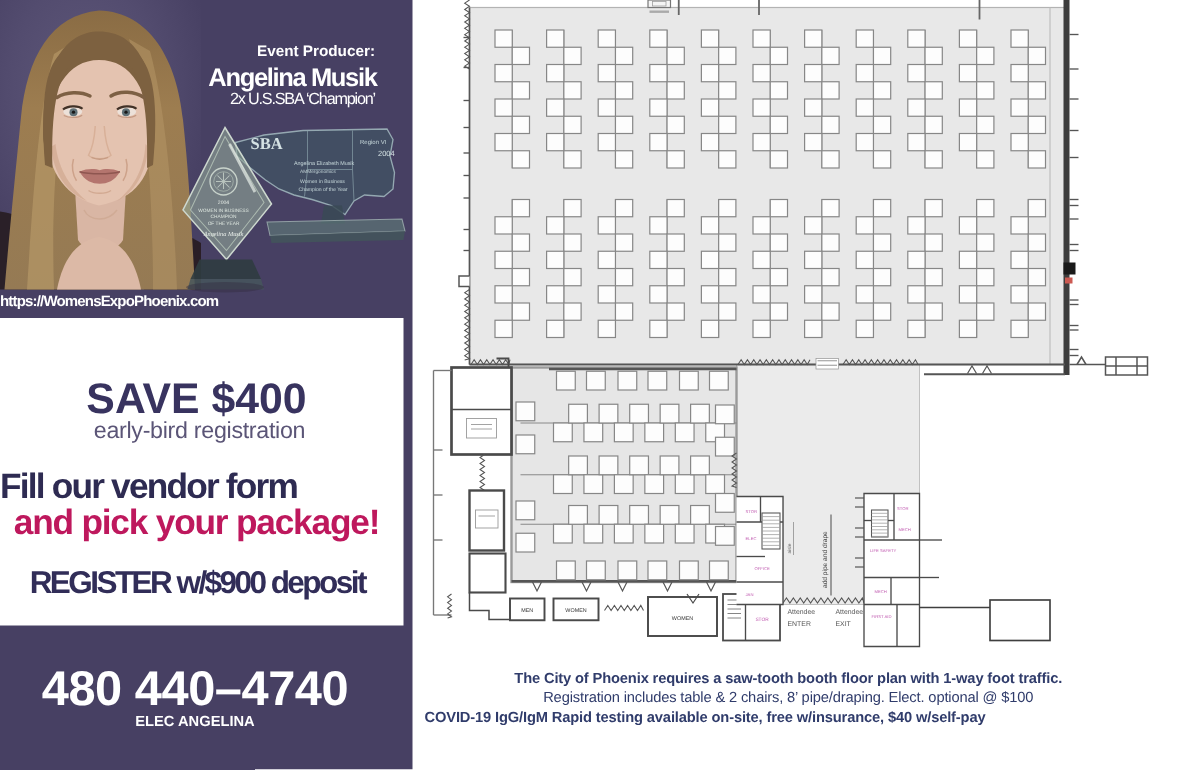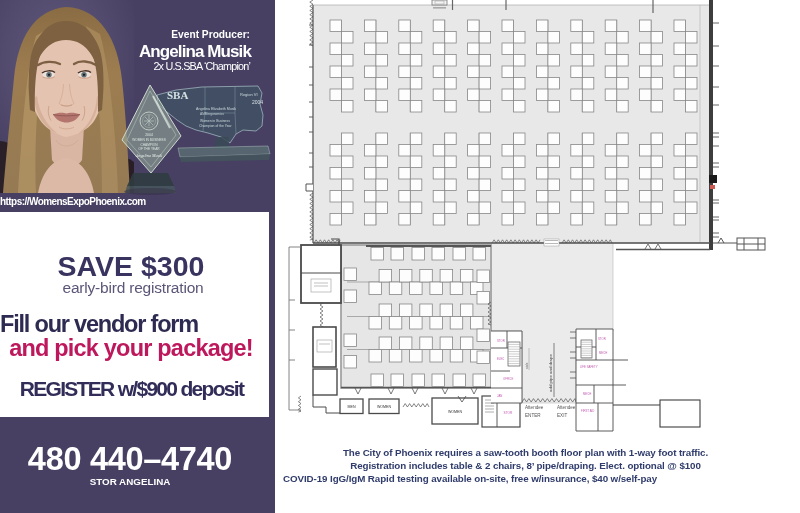--- a/index.html
+++ b/index.html
@@ -135,33 +135,33 @@
 <div class="abs" style="left:0;top:28.5px;width:250px;text-align:right;color:#ffffff;font-weight:bold;font-size:10.2px">Event Producer:</div>
 
 <div class="abs" style="left:0;top:42px;width:251px;text-align:right;color:#ffffff;font-weight:bold;font-size:17px;letter-spacing:-0.9px">Angelina Musik</div>
 
 <div class="abs" style="left:0;top:59.5px;width:250px;text-align:right;color:#ffffff;font-weight:normal;font-size:10.8px;letter-spacing:-0.8px">2x U.S.SBA ‘Champion’</div>
 
 <div class="abs" style="left:0;top:196px;width:260px;text-align:left;color:#ffffff;font-weight:bold;font-size:10px;letter-spacing:-0.55px">https://WomensExpoPhoenix.com</div>
 
 <div class="abs" style="left:0;top:212px;width:269px;height:205px;background:#ffffff"></div>
 
-<div id="save" class="abs" style="left:0;top:250px;width:262px;text-align:center;color:#38335f;font-weight:bold;font-size:28.5px;letter-spacing:0px">SAVE $300</div>
+<div id="save" class="abs" style="left:0;top:250px;width:262px;text-align:center;color:#38335f;font-weight:bold;font-size:28.5px;letter-spacing:0px">SAVE $400</div>
 
 <div id="early" class="abs" style="left:0;top:279px;width:266px;text-align:center;color:#5b5577;font-size:15.5px;letter-spacing:-0.2px">early-bird registration</div>
 
 <div id="fill1" class="abs" style="left:0;top:311px;width:262px;text-align:left;color:#2e2b52;font-weight:bold;font-size:23.5px;letter-spacing:-1.2px">Fill our vendor form</div>
 
 <div id="fill2" class="abs" style="left:0;top:335px;width:262px;text-align:center;color:#be185d;font-weight:bold;font-size:23.5px;letter-spacing:-0.8px">and pick your package!</div>
 
 <div id="reg" class="abs" style="left:0;top:377px;width:263px;text-align:center;color:#312d58;font-weight:bold;font-size:21px;letter-spacing:-1.7px">REGISTER w/$900 deposit</div>
 
 <div id="phone" class="abs" style="left:0;top:441px;width:260px;text-align:center;color:#ffffff;font-weight:bold;font-size:32.5px;letter-spacing:-0.3px">480 440–4740</div>
 
-<div class="abs" style="left:0;top:476px;width:260px;text-align:center;color:#ffffff;font-weight:bold;font-size:9.8px;letter-spacing:0px">STOR ANGELINA</div>
+<div class="abs" style="left:0;top:476px;width:260px;text-align:center;color:#ffffff;font-weight:bold;font-size:9.8px;letter-spacing:0px">ELEC ANGELINA</div>
 <svg style="position:absolute;left:0;top:0" width="800" height="513" viewBox="0 0 800 513" shape-rendering="crispEdges">
 <g shape-rendering="auto">
 
 <rect x="313" y="5" width="397" height="238" fill="#e8e8e8" stroke="#b3b3b3" stroke-width="0.8"></rect>
 
 <path d="M491,243 L613,243 L613,331 L576,331 L576,403 L522,403 L522,331 L491,331 Z" fill="#ebebeb" stroke="#bbb" stroke-width="0.6"></path>
 
 <rect x="341" y="245" width="150" height="143" fill="#e6e6e6" stroke="#9a9a9a" stroke-width="1.6"></rect>
 
 <line x1="452.5" y1="0" x2="452.5" y2="10" stroke="#666" stroke-width="1.2"></line>
@@ -776,15 +776,15 @@
 
 <g fill="none" stroke="#3f3f3f" stroke-width="1.1">
         <rect x="660" y="400" width="40" height="27" fill="#fff"></rect>
         <line x1="613" y1="405" x2="660" y2="405"></line>
       </g>
 </g>
 </svg>
 
 <div class="abs" style="left:283px;top:447px;width:485px;text-align:center;color:#303c6b;font-weight:bold;font-size:9.8px;letter-spacing:-0.1px">The City of Phoenix requires a saw-tooth booth floor plan with 1-way foot traffic.</div>
 
-<div class="abs" style="left:283px;top:460px;width:485px;text-align:center;color:#303c6b;font-weight:bold;font-size:9.8px;letter-spacing:-0.1px">Registration includes table &amp; 2 chairs, 8’ pipe/draping. Elect. optional @ $100</div>
+<div class="abs" style="left:283px;top:460px;width:485px;text-align:center;color:#303c6b;font-weight:normal;font-size:9.8px;letter-spacing:-0.1px">Registration includes table &amp; 2 chairs, 8’ pipe/draping. Elect. optional @ $100</div>
 
 <div class="abs" style="left:283px;top:473px;width:485px;color:#303c6b;font-weight:bold;font-size:9.8px;letter-spacing:-0.1px">COVID-19 IgG/IgM Rapid testing available on-site, free w/insurance, $40 w/self-pay</div>
 
 </body></html>

